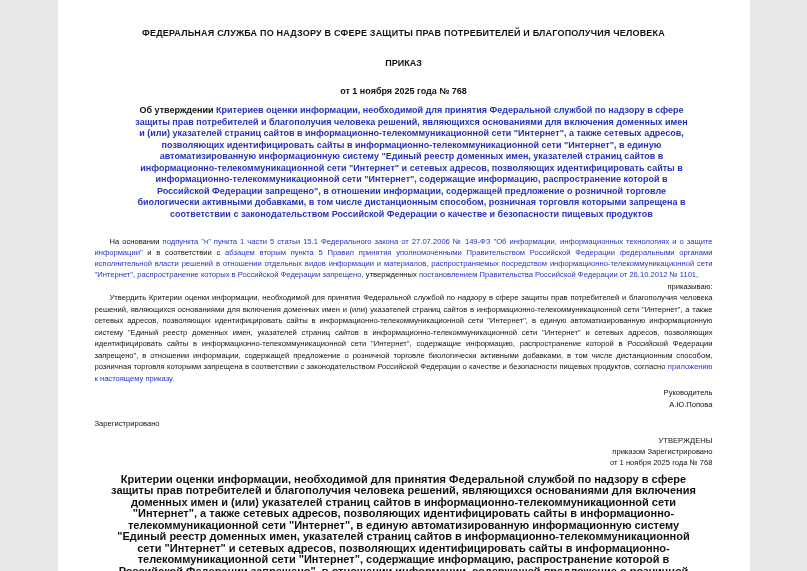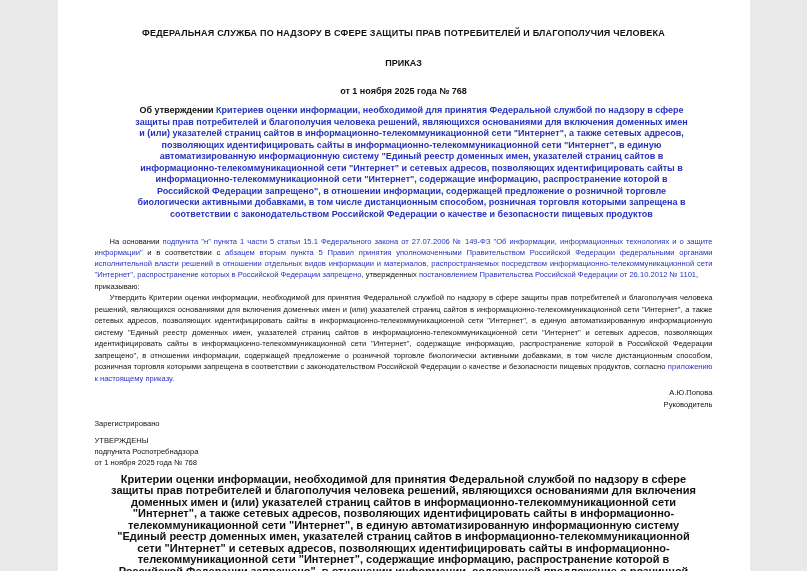--- a/index.html
+++ b/index.html
@@ -22,26 +22,26 @@
   .docdate{font-size:9px;line-height:11px;margin-bottom:8px;}
   .title{
     font-size:9px;line-height:11.5px;font-weight:bold;
     margin:0 22px 16px 38px;
   }
   .title a{color:var(--link);text-decoration:none;}
   .small{font-size:7.6px;line-height:11px;}
   .preamble{text-align:justify;text-indent:15px;}
   .lnk{color:var(--link);text-decoration:none;cursor:pointer;}
   .seg{color:var(--text);}
-  .orderword{margin-top:1px;}
+  .orderword{margin-top:1px;text-align:right;}
   .ordertext{text-align:justify;text-indent:15px;line-height:11.5px;margin-bottom:3px;}
   .sig{text-align:right;line-height:11.5px;margin-bottom:9px;}
   .reg{line-height:10.5px;}
   .reg div{margin-bottom:0.5px;}
-  .approval{line-height:11px;margin-top:5px;margin-bottom:6px;}
+  .approval{text-align:right;line-height:11px;margin-top:5px;margin-bottom:6px;}
   .annex{
     font-size:11px;line-height:11.5px;font-weight:bold;text-align:center;
     margin:0 14px;
   }
 </style>
 </head>
 <body>
 
 <div class="page">
 
@@ -53,29 +53,29 @@
 
   <div class="c title"><span>Об утверждении </span><a href="#">Критериев оценки информации, необходимой для принятия Федеральной службой по надзору в сфере защиты прав потребителей и благополучия человека решений, являющихся основаниями для включения доменных имен и (или) указателей страниц сайтов в информационно-телекоммуникационной сети "Интернет", а также сетевых адресов, позволяющих идентифицировать сайты в информационно-телекоммуникационной сети "Интернет", в единую автоматизированную информационную систему "Единый реестр доменных имен, указателей страниц сайтов в информационно-телекоммуникационной сети "Интернет" и сетевых адресов, позволяющих идентифицировать сайты в информационно-телекоммуникационной сети "Интернет", содержащие информацию, распространение которой в Российской Федерации запрещено", в отношении информации, содержащей предложение о розничной торговле биологически активными добавками, в том числе дистанционным способом, розничная торговля которыми запрещена в соответствии с законодательством Российской Федерации о качестве и безопасности пищевых продуктов</a></div>
 
   <p class="small preamble"><span class="seg">На основании </span><a class="lnk" href="#">подпункта "н" пункта 1 части 5 статьи 15.1 Федерального закона от 27.07.2006 № 149-ФЗ "Об информации, информационных технологиях и о защите информации"</a><span class="seg"> и в соответствии с </span><a class="lnk" href="#">абзацем вторым пункта 5 Правил принятия уполномоченными Правительством Российской Федерации федеральными органами исполнительной власти решений в отношении отдельных видов информации и материалов, распространяемых посредством информационно-телекоммуникационной сети "Интернет", распространение которых в Российской Федерации запрещено</a><span class="seg">, утвержденных </span><a class="lnk" href="#">постановлением Правительства Российской Федерации от 26.10.2012 № 1101</a><span class="seg">,</span></p>
 
   <div class="small orderword">приказываю:</div>
 
   <p class="small ordertext"><span class="seg">Утвердить Критерии оценки информации, необходимой для принятия Федеральной службой по надзору в сфере защиты прав потребителей и благополучия человека решений, являющихся основаниями для включения доменных имен и (или) указателей страниц сайтов в информационно-телекоммуникационной сети "Интернет", а также сетевых адресов, позволяющих идентифицировать сайты в информационно-телекоммуникационной сети "Интернет", в единую автоматизированную информационную систему "Единый реестр доменных имен, указателей страниц сайтов в информационно-телекоммуникационной сети "Интернет" и сетевых адресов, позволяющих идентифицировать сайты в информационно-телекоммуникационной сети "Интернет", содержащие информацию, распространение которой в Российской Федерации запрещено", в отношении информации, содержащей предложение о розничной торговле биологически активными добавками, в том числе дистанционным способом, розничная торговля которыми запрещена в соответствии с законодательством Российской Федерации о качестве и безопасности пищевых продуктов, согласно </span><a class="lnk" href="#">приложению к настоящему приказу.</a></p>
 
   <div class="small sig">
+    <div>Руководитель</div>
     <div>А.Ю.Попова</div>
-    <div>Руководитель</div>
   </div>
 
   <div class="small reg">
     <div>Зарегистрировано</div>
   </div>
 
   <div class="small approval">
     <div>УТВЕРЖДЕНЫ</div>
-    <div>подпункта Роспотребнадзора</div>
+    <div>приказом Зарегистрировано</div>
     <div>от 1 ноября 2025 года № 768</div>
   </div>
 
   <div class="annex">Критерии оценки информации, необходимой для принятия Федеральной службой по надзору в сфере защиты прав потребителей и благополучия человека решений, являющихся основаниями для включения доменных имен и (или) указателей страниц сайтов в информационно-телекоммуникационной сети "Интернет", а также сетевых адресов, позволяющих идентифицировать сайты в информационно-телекоммуникационной сети "Интернет", в единую автоматизированную информационную систему "Единый реестр доменных имен, указателей страниц сайтов в информационно-телекоммуникационной сети "Интернет" и сетевых адресов, позволяющих идентифицировать сайты в информационно-телекоммуникационной сети "Интернет", содержащие информацию, распространение которой в Российской Федерации запрещено", в отношении информации, содержащей предложение о розничной торговле биологически активными добавками, в том числе дистанционным способом, розничная торговля которыми запрещена в соответствии с законодательством Российской Федерации о качестве и безопасности пищевых продуктов</div>
 
 </div>
 
 </body></html>

